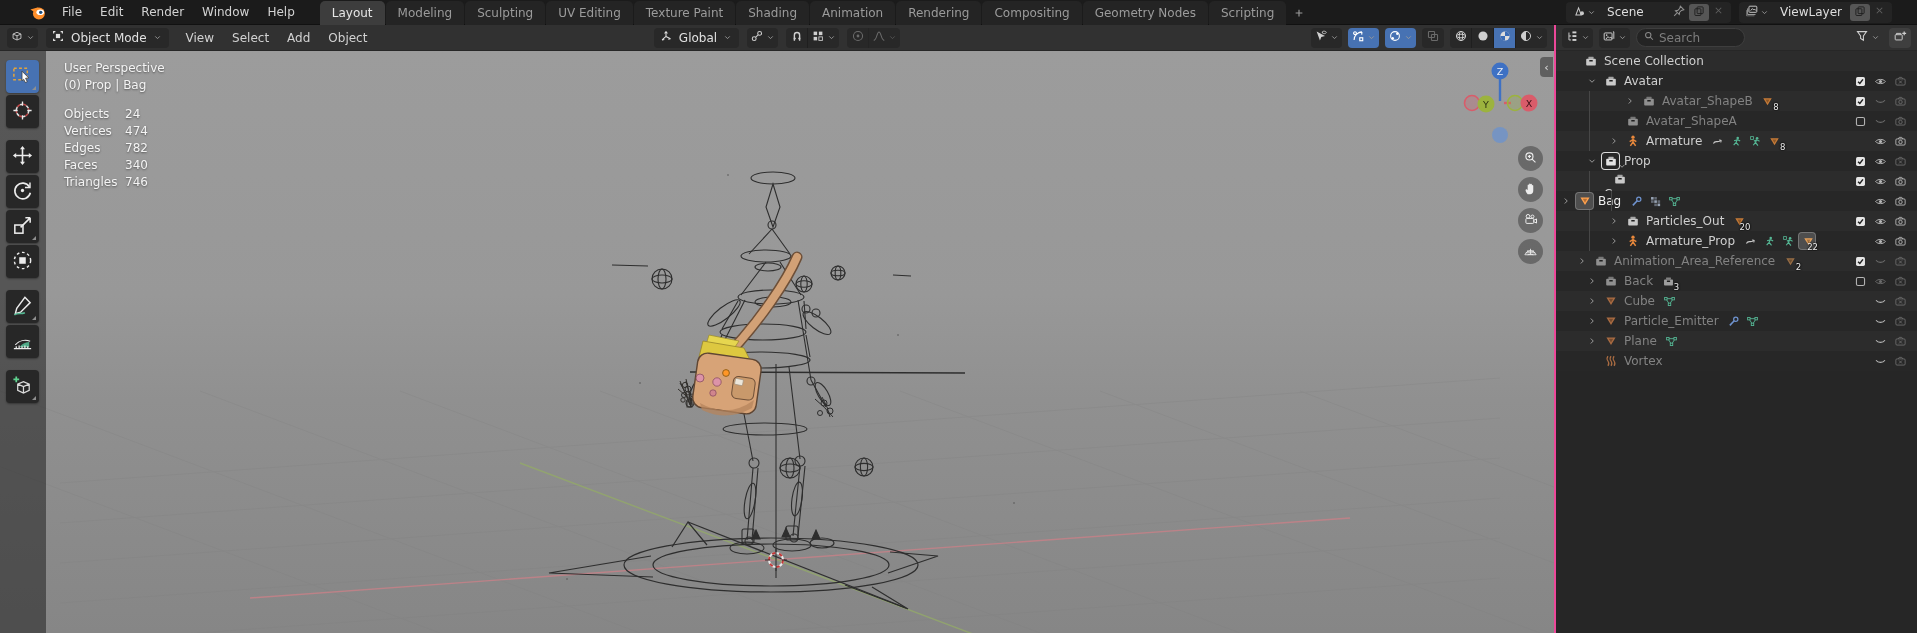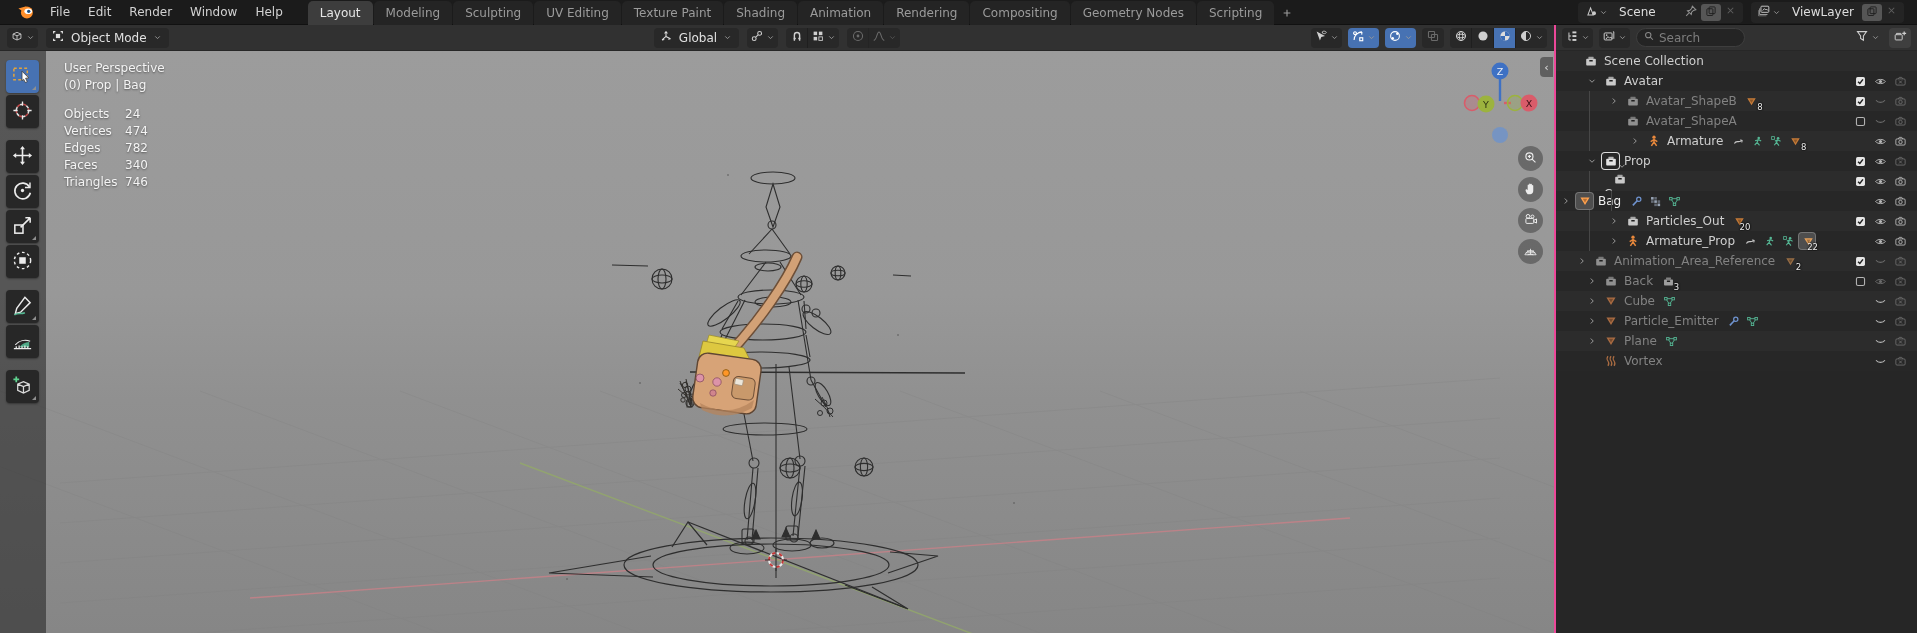--- a/index.html
+++ b/index.html
@@ -1,21 +1,21 @@
 <!DOCTYPE html>
 <html><head>
 <meta charset="utf-8">
 <style>
   * { box-sizing: border-box; margin: 0; padding: 0; }
   html,body { width:1917px; height:633px; overflow:hidden; }
   body { font-family:"DejaVu Sans","Liberation Sans",sans-serif; font-size:12px; background:#1b1b1b; color:#c9c9c9; -webkit-font-smoothing:antialiased; }
   #app { width:1917px; height:633px; display:flex; flex-direction:column; }
 
   
-  .topbar { height:25px; background:#1b1b1b; display:flex; padding:0 11px; flex:none; border-bottom:1px solid #111; }
+  .topbar { height:25px; background:#1b1b1b; display:flex; align-items:center; padding:0 23px; flex:none; border-bottom:1px solid #111; }
   .logo { width:22px; height:22px; display:flex; align-items:center; justify-content:center; margin:0 4px; }
   .logo svg { width:18px; height:18px; }
   .menubar { display:flex; }
   .menu-item { padding:0 9px; line-height:24px; color:#d2d2d2; border-radius:3px; cursor:default; }
   .tabs { display:flex; align-items:flex-end; height:25px; margin-left:16px; }
   .tab { padding:0 12px; line-height:24px; background:#242424; color:#9b9b9b; border-radius:5px 5px 0 0; margin-right:1px; white-space:nowrap; }
   .tab.active { background:#3d3d3d; color:#e6e6e6; }
   .tab-plus { width:24px; text-align:center; color:#9b9b9b; line-height:24px; }
   .tab-plus svg{ width:12px; height:12px; vertical-align:-2px;}
   .top-right { margin-left:auto; display:flex; align-items:center; gap:8px; padding-right:2px; }
@@ -234,20 +234,26 @@
                     <rect x="5.6" y="5.6" width="4.8" height="4.8" fill="currentColor" stroke="none"></rect>
                   </g>
                 </svg></span>
               <span>Object Mode</span>
               <span class="chev">
                 <svg viewBox="0 0 16 16" width="100%" height="100%">
                   <path d="M4 6 L8 10 L12 6" fill="none" stroke="currentColor" stroke-width="1.6"></path>
                 </svg>
               </span>
             </span>
+          <nav class="hmenus">
+              <span class="hmenu">View</span>
+              <span class="hmenu">Select</span>
+              <span class="hmenu">Add</span>
+              <span class="hmenu">Object</span>
+            </nav>
         </div>
         <div class="hgroup center">
           <span class="wdrop">
               <span class="icon"><svg viewBox="0 0 16 16" width="100%" height="100%">
                   <g stroke="currentColor" fill="none" stroke-width="1.2">
                     <path d="M8 8.5 L3.5 12.5 M8 8.5 V3 M8 8.5 L13 11.2"></path>
                     <path d="M8 3 l-1.6 2.1 M8 3 l1.6 2.1 M3.5 12.5 l2.5-.4 M13 11.2 l-2.4 .6"></path>
                   </g>
                 </svg></span>
               <span>Global</span>
@@ -822,21 +828,21 @@
                     <rect x="2.3" y="4.8" width="11.4" height="7.6" rx="1.4"></rect>
                     <path d="M5.2 4.8 L6.5 2.9 H9.5 L10.8 4.8"></path>
                     <path d="M6.2 6.8 L9.8 10.4 M9.8 6.8 L6.2 10.4"></path>
                   </g>
                 </svg>
               </span>
             </div>
           </div>
           <div class="orow">
             <i class="tree" style="left: 33px;"></i>
-            <div class="oleft" style="padding-left: 48px;">
+            <div class="oleft" style="padding-left: 64px;">
               <span class="expander">
                 <svg viewBox="0 0 16 16" width="100%" height="100%">
                   <path d="M6 4 L10 8 L6 12" fill="none" stroke="currentColor" stroke-width="1.6"></path>
                 </svg>
               </span>
               <span class="oicon" style="color: rgb(143, 143, 143);">
                 <svg viewBox="0 0 16 16" width="100%" height="100%">
                   <rect x="2.5" y="5.5" width="11" height="7.5" rx="1" fill="currentColor"></rect>
                   <rect x="5" y="3" width="6" height="2.6" rx="0.5" fill="currentColor" opacity="0.75"></rect>
                   <rect x="6" y="6.8" width="4" height="1.8" rx="0.4" fill="#1f1f1f"></rect>
@@ -904,21 +910,21 @@
                     <rect x="2.3" y="4.8" width="11.4" height="7.6" rx="1.4"></rect>
                     <circle cx="8" cy="8.6" r="2.1"></circle>
                     <path d="M5.2 4.8 L6.5 2.9 H9.5 L10.8 4.8"></path>
                   </g>
                 </svg>
               </span>
             </div>
           </div>
           <div class="orow">
             <i class="tree" style="left: 33px;"></i>
-            <div class="oleft" style="padding-left: 69px;">
+            <div class="oleft" style="padding-left: 48px;">
               <span class="expander">
                 <svg viewBox="0 0 16 16" width="100%" height="100%">
                   <path d="M6 4 L10 8 L6 12" fill="none" stroke="currentColor" stroke-width="1.6"></path>
                 </svg>
               </span>
               <span class="oicon" style="color: rgb(232, 136, 60);">
                 <svg viewBox="0 0 16 16" width="100%" height="100%">
                   <circle cx="8" cy="3.6" r="1.9" fill="currentColor"></circle>
                   <path d="M8 5.5 V9.2 M8 6.5 L4.2 8.8 M8 6.5 L11.8 8.8 M8 9.2 L5 13.5 M8 9.2 L11 13.5" stroke="currentColor" stroke-width="1.7" fill="none"></path>
                 </svg>

